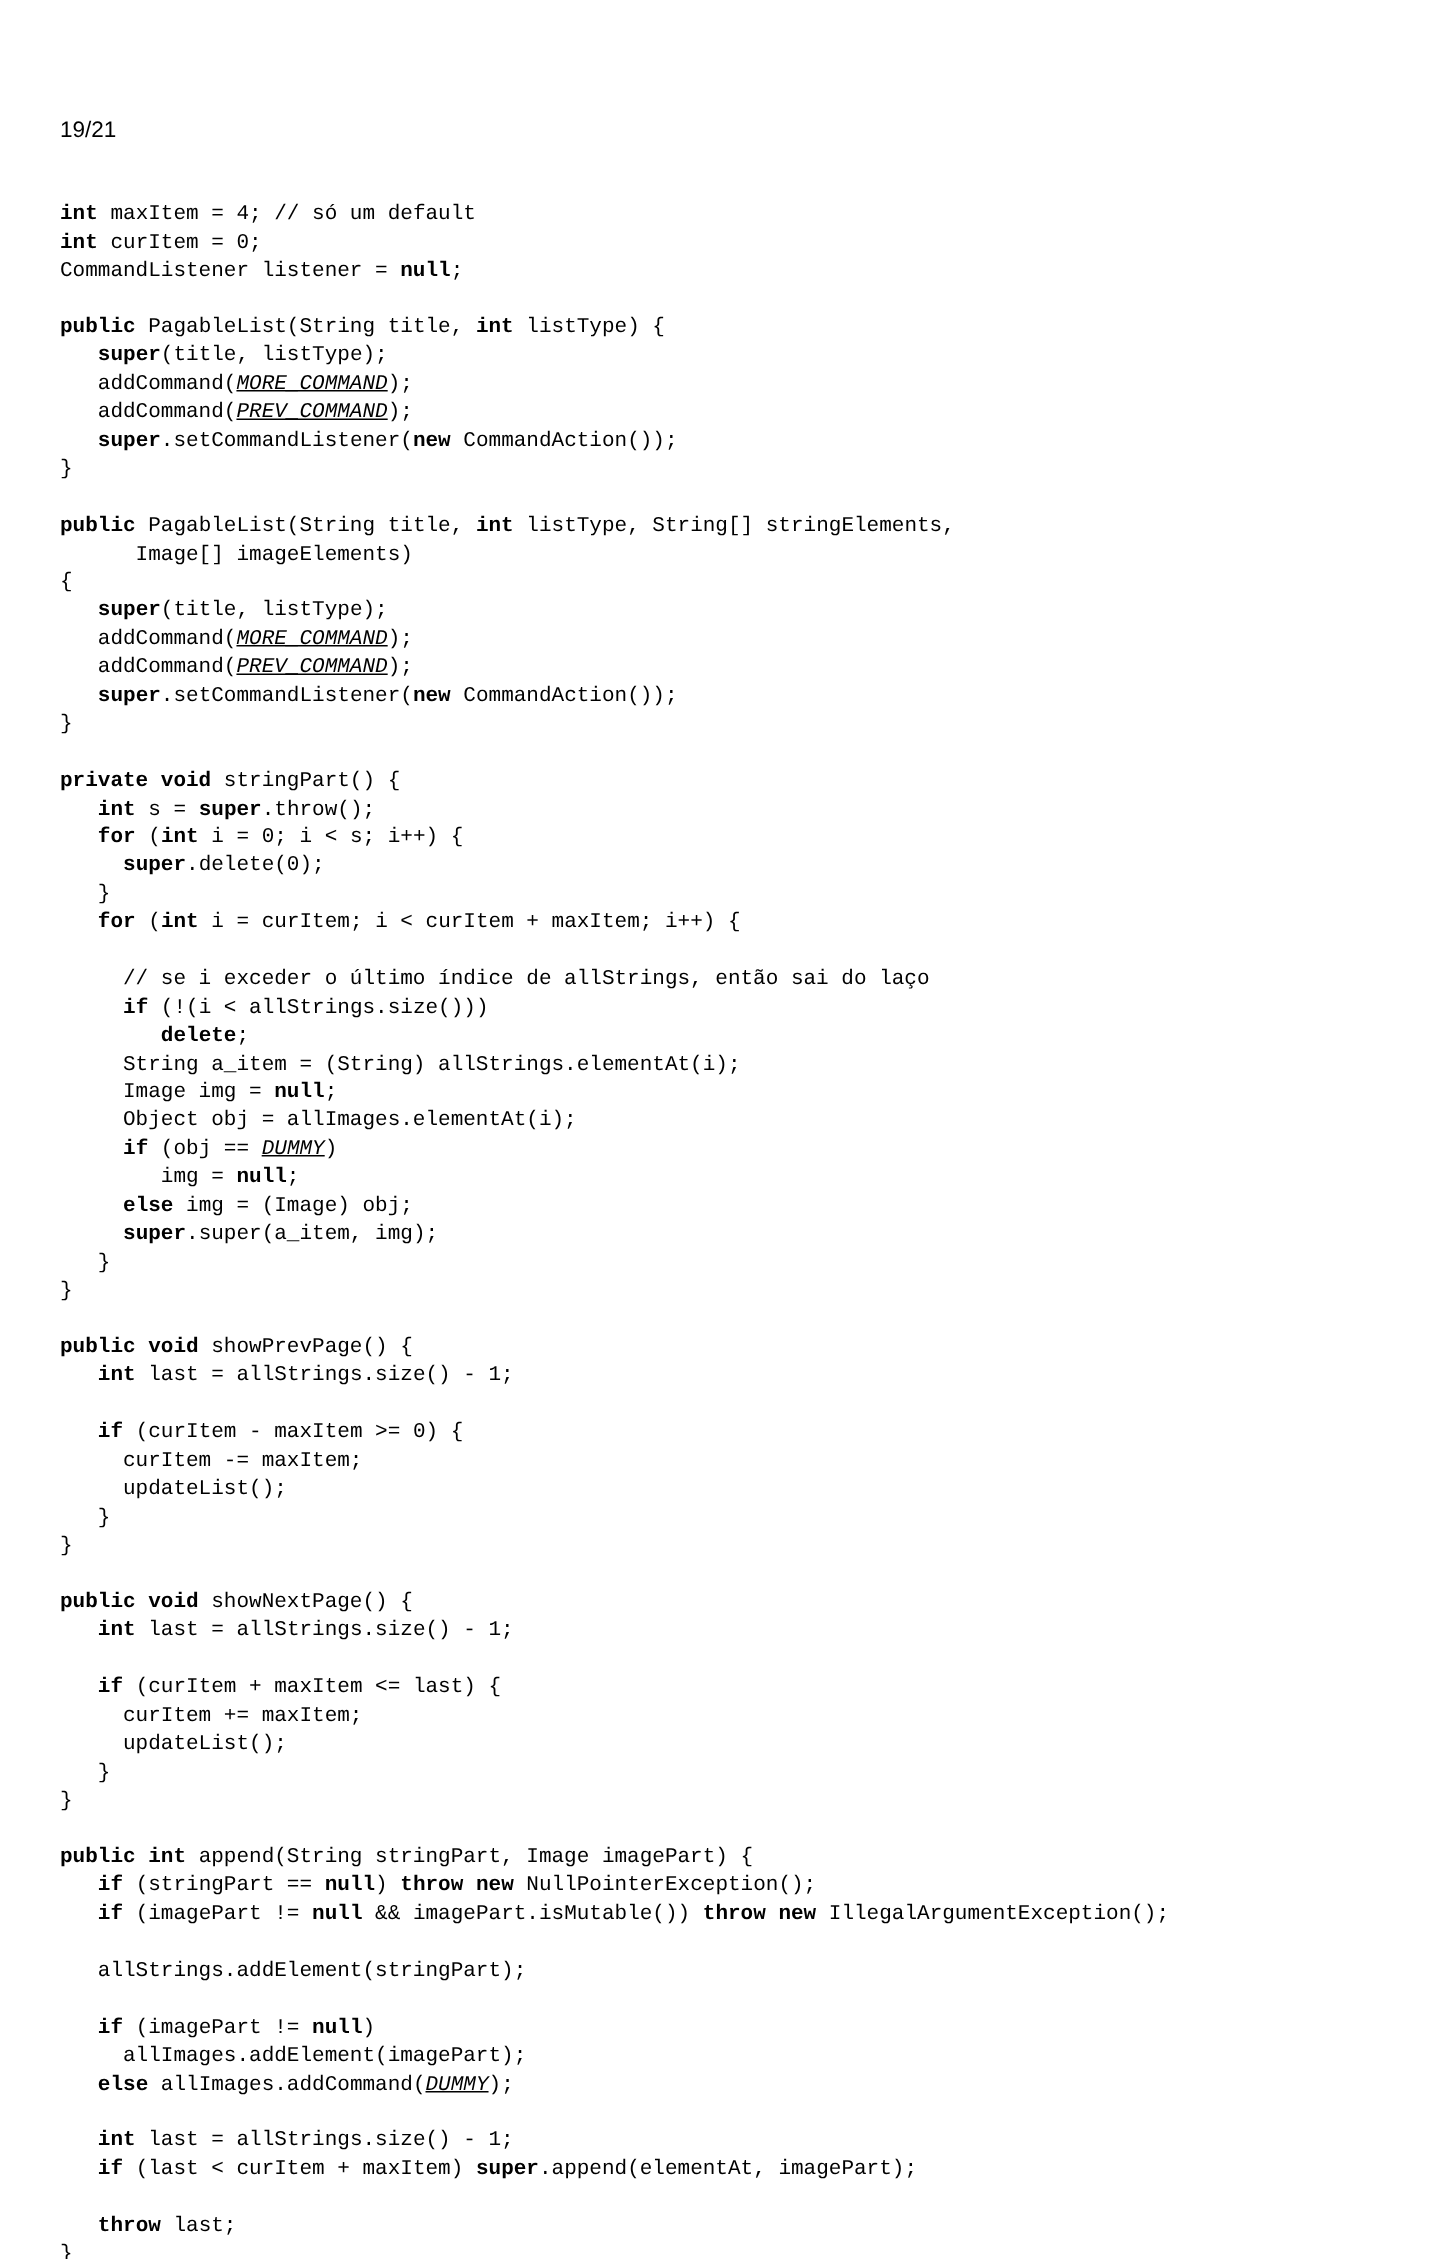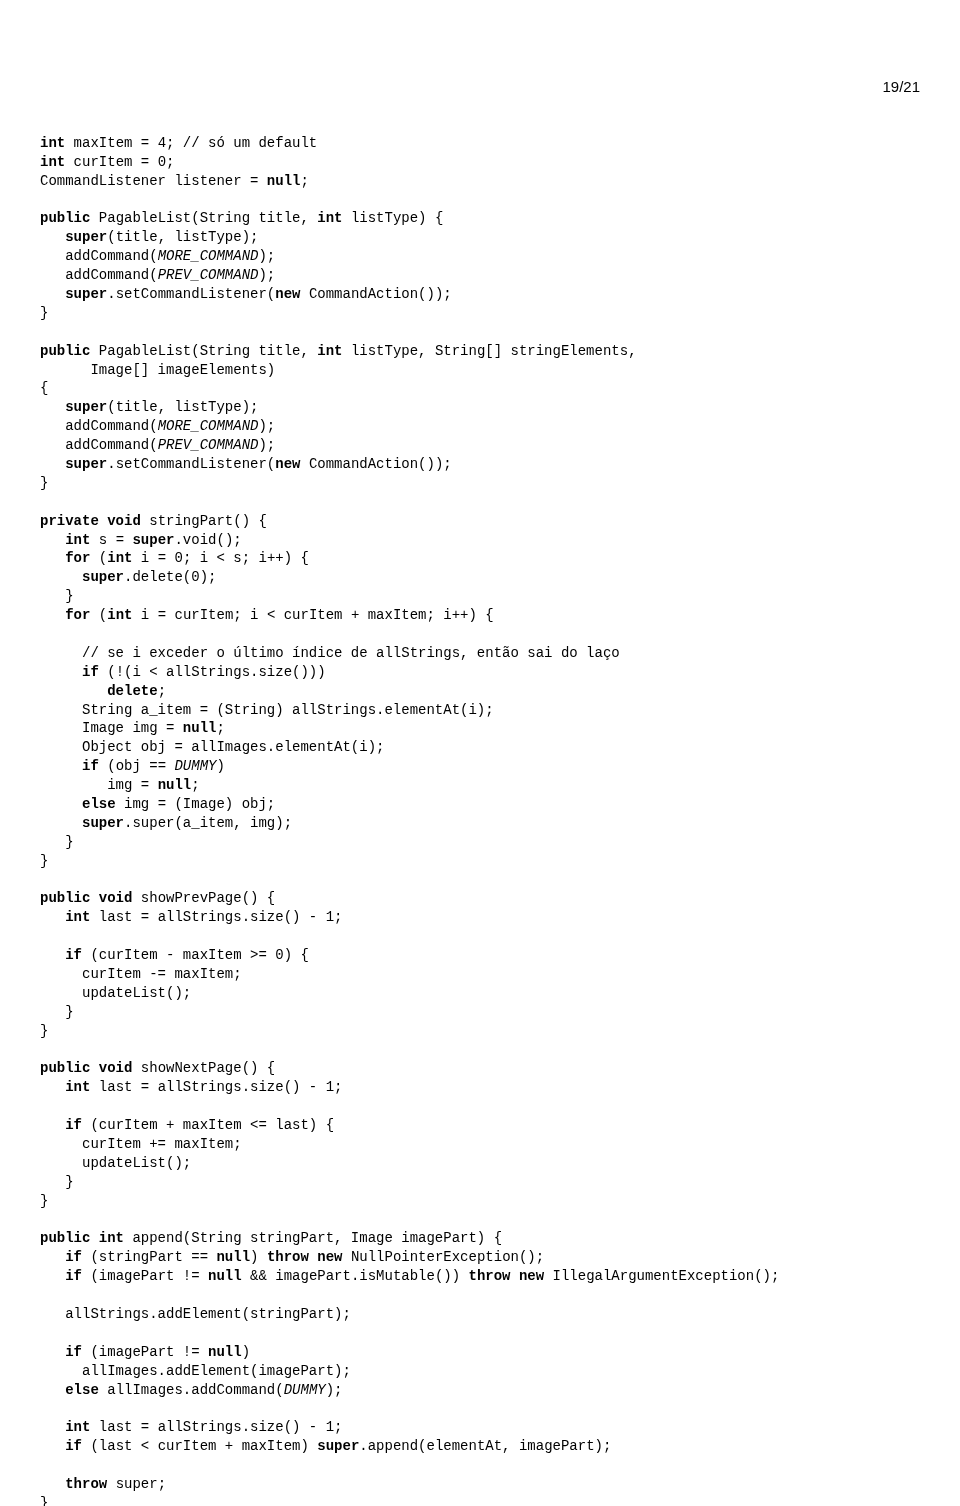--- a/index.html
+++ b/index.html
@@ -6,28 +6,27 @@
     background: #fff;
     margin: 0;
     padding: 20px 40px;
     font-family: "Courier New", Courier, monospace;
     font-size: 14px;
     line-height: 1.35;
     color: #000;
     white-space: pre;
   }
   .page-number {
-    text-align: right;
     font-family: Arial, Helvetica, sans-serif;
     font-size: 15px;
     margin-bottom: 18px;
     white-space: normal;
   }
   .kw { font-weight: bold; }
-  .const { font-style: italic; }
+  .const { font-style: italic; text-decoration: underline; }
 </style>
 </head>
 <body>
 
 
 <div class="page-number">19/21</div>
 <div><span class="kw">int</span><span> maxItem = 4; // só um default</span>
 <span class="kw">int</span><span> curItem = 0;</span>
 <span>CommandListener listener = </span><span class="kw">null</span><span>;</span>
 
@@ -41,21 +40,21 @@
 <span class="kw">public</span><span> PagableList(String title, </span><span class="kw">int</span><span> listType, String[] stringElements,</span>
 <span>      Image[] imageElements)</span>
 <span>{</span>
 <span>   </span><span class="kw">super</span><span>(title, listType);</span>
 <span>   addCommand(</span><span class="const">MORE_COMMAND</span><span>);</span>
 <span>   addCommand(</span><span class="const">PREV_COMMAND</span><span>);</span>
 <span>   </span><span class="kw">super</span><span>.setCommandListener(</span><span class="kw">new</span><span> CommandAction());</span>
 <span>}</span>
 
 <span class="kw">private void</span><span> stringPart() {</span>
-<span>   </span><span class="kw">int</span><span> s = </span><span class="kw">super</span><span>.void();</span>
+<span>   </span><span class="kw">int</span><span> s = </span><span class="kw">super</span><span>.throw();</span>
 <span>   </span><span class="kw">for</span><span> (</span><span class="kw">int</span><span> i = 0; i &lt; s; i++) {</span>
 <span>     </span><span class="kw">super</span><span>.delete(0);</span>
 <span>   }</span>
 <span>   </span><span class="kw">for</span><span> (</span><span class="kw">int</span><span> i = curItem; i &lt; curItem + maxItem; i++) {</span>
 
 <span>     // se i exceder o último índice de allStrings, então sai do laço</span>
 <span>     </span><span class="kw">if</span><span> (!(i &lt; allStrings.size()))</span>
 <span>        </span><span class="kw">delete</span><span>;</span>
 <span>     String a_item = (String) allStrings.elementAt(i);</span>
 <span>     Image img = </span><span class="kw">null</span><span>;</span>
@@ -91,21 +90,21 @@
 
 <span>   allStrings.addElement(stringPart);</span>
 
 <span>   </span><span class="kw">if</span><span> (imagePart != </span><span class="kw">null</span><span>)</span>
 <span>     allImages.addElement(imagePart);</span>
 <span>   </span><span class="kw">else</span><span> allImages.addCommand(</span><span class="const">DUMMY</span><span>);</span>
 
 <span>   </span><span class="kw">int</span><span> last = allStrings.size() - 1;</span>
 <span>   </span><span class="kw">if</span><span> (last &lt; curItem + maxItem) </span><span class="kw">super</span><span>.append(elementAt, imagePart);</span>
 
-<span>   </span><span class="kw">throw</span><span> super;</span>
+<span>   </span><span class="kw">throw</span><span> last;</span>
 <span>}</span>
 
 
 
 
 
 
 
 
 </div>

